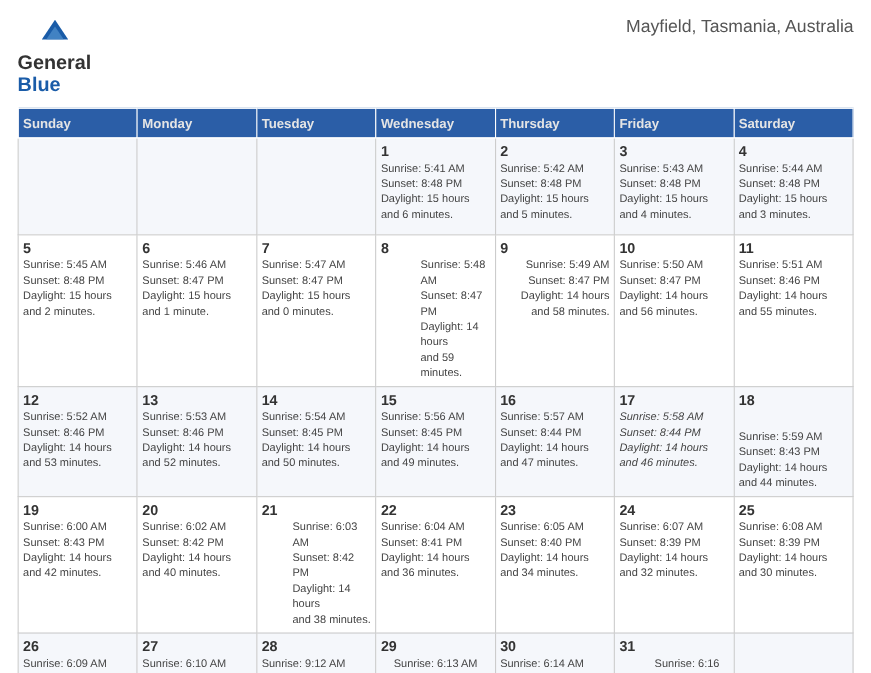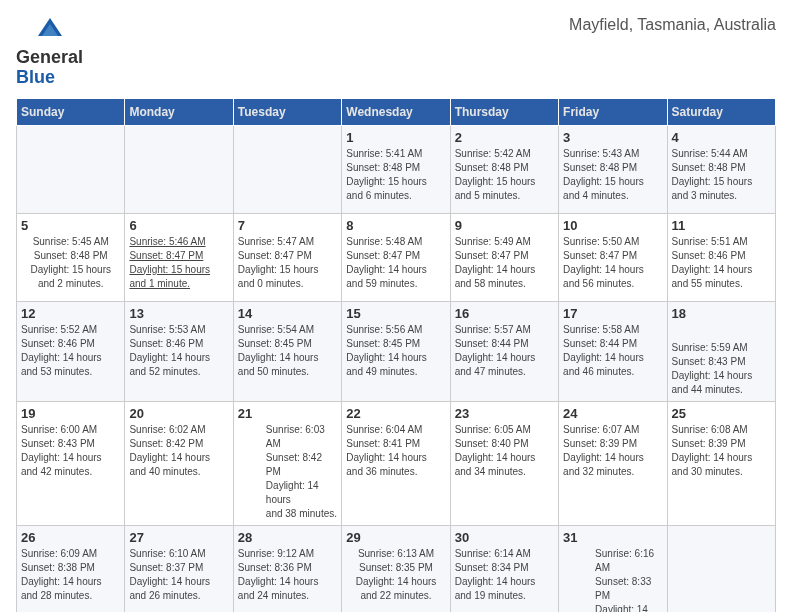--- a/index.html
+++ b/index.html
@@ -149,49 +149,49 @@
           <div class="day-number">4</div>
           <div class="day-info" style="white-space: pre-line;">Sunrise: 5:44 AM
 Sunset: 8:48 PM
 Daylight: 15 hours
 and 3 minutes.</div>
         </td>
       </tr>
       <tr>
         <td>
           <div class="day-number">5</div>
-          <div class="day-info" style="white-space: pre-line; text-align: center;">Sunrise: 5:45 AM
+          <div class="day-info" style="white-space: pre-line;">Sunrise: 5:45 AM
 Sunset: 8:48 PM
 Daylight: 15 hours
 and 2 minutes.</div>
         </td>
         <td>
           <div class="day-number">6</div>
-          <div class="day-info" style="white-space: pre-line; text-decoration: underline;">Sunrise: 5:46 AM
+          <div class="day-info" style="white-space: pre-line;">Sunrise: 5:46 AM
 Sunset: 8:47 PM
 Daylight: 15 hours
 and 1 minute.</div>
         </td>
         <td>
           <div class="day-number">7</div>
           <div class="day-info" style="white-space: pre-line;">Sunrise: 5:47 AM
 Sunset: 8:47 PM
 Daylight: 15 hours
 and 0 minutes.</div>
         </td>
         <td>
           <div class="day-number">8</div>
-          <div class="day-info" style="white-space: pre-line;">Sunrise: 5:48 AM
+          <div class="day-info" style="white-space: pre-line; margin-left: 36px;">Sunrise: 5:48 AM
 Sunset: 8:47 PM
 Daylight: 14 hours
 and 59 minutes.</div>
         </td>
         <td>
           <div class="day-number">9</div>
-          <div class="day-info" style="white-space: pre-line;">Sunrise: 5:49 AM
+          <div class="day-info" style="white-space: pre-line; text-align: right;">Sunrise: 5:49 AM
 Sunset: 8:47 PM
 Daylight: 14 hours
 and 58 minutes.</div>
         </td>
         <td>
           <div class="day-number">10</div>
           <div class="day-info" style="white-space: pre-line;">Sunrise: 5:50 AM
 Sunset: 8:47 PM
 Daylight: 14 hours
 and 56 minutes.</div>
@@ -235,21 +235,21 @@
         </td>
         <td>
           <div class="day-number">16</div>
           <div class="day-info" style="white-space: pre-line;">Sunrise: 5:57 AM
 Sunset: 8:44 PM
 Daylight: 14 hours
 and 47 minutes.</div>
         </td>
         <td>
           <div class="day-number">17</div>
-          <div class="day-info" style="white-space: pre-line;">Sunrise: 5:58 AM
+          <div class="day-info" style="white-space: pre-line; font-style: italic;">Sunrise: 5:58 AM
 Sunset: 8:44 PM
 Daylight: 14 hours
 and 46 minutes.</div>
         </td>
         <td>
           <div class="day-number">18</div>
           <div class="day-info" style="white-space: pre-line; margin-top: 20px;">Sunrise: 5:59 AM
 Sunset: 8:43 PM
 Daylight: 14 hours
 and 44 minutes.</div>

